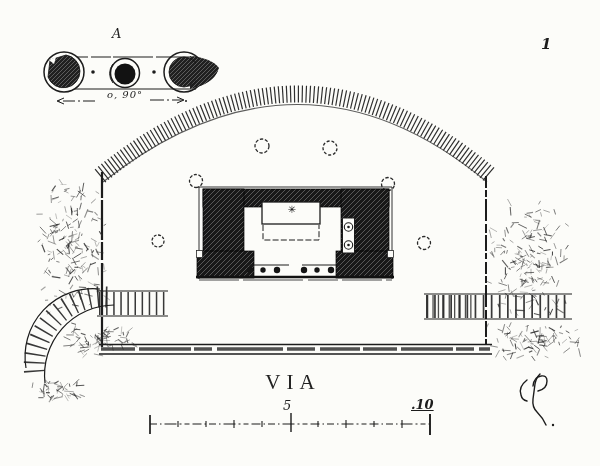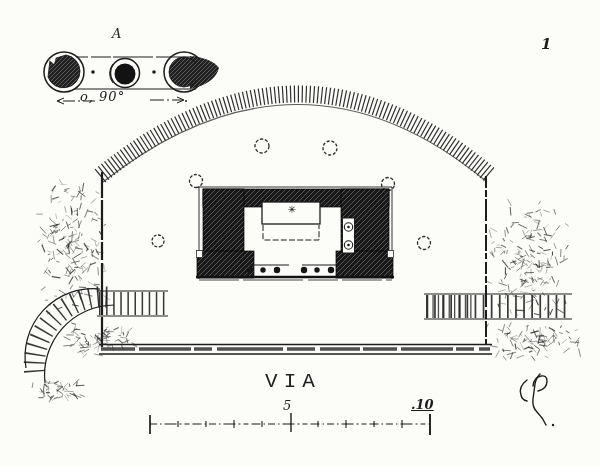--- a/index.html
+++ b/index.html
@@ -5,24 +5,24 @@
   html,body{margin:0;padding:0;background:#e8e8e4;}
   .sheet{
     position:relative;width:600px;height:466px;margin:0 auto;
     background:#fcfcf9;overflow:hidden;
     font-family:"DejaVu Serif","Liberation Serif",serif;color:#1c1c1c;
   }
   .sheet svg{position:absolute;left:0;top:0;}
   .lbl{position:absolute;white-space:nowrap;}
   .hand{font-style:italic;font-family:"DejaVu Serif",serif;}
   .lbl-a{left:112px;top:26px;font-size:13px;}
-  .lbl-dim{left:80px;top:89px;width:58px;text-align:left;font-size:13px;letter-spacing:1px;}
+  .lbl-dim{left:96px;top:89px;width:58px;text-align:center;font-size:10px;letter-spacing:1px;}
   .lbl-plate{left:541px;top:35px;font-size:15px;font-weight:bold;}
   .lbl-via{left:255px;top:370px;width:70px;text-align:center;
-    font-family:Liberation Mono, monospace;font-size:21px;letter-spacing:6px;
+    font-family:Liberation Serif, serif;font-size:21px;letter-spacing:6px;
     text-indent:6px;color:#222;}
   .lbl-s5{left:283px;top:398px;font-size:13px;}
   .lbl-s10{left:411px;top:397px;font-size:13px;font-weight:bold;text-decoration:underline;}
   .lbl-star{left:283px;top:204px;width:18px;text-align:center;font-size:10px;color:#111;}
 </style>
 </head>
 <body>
 
 <div class="sheet">
 

